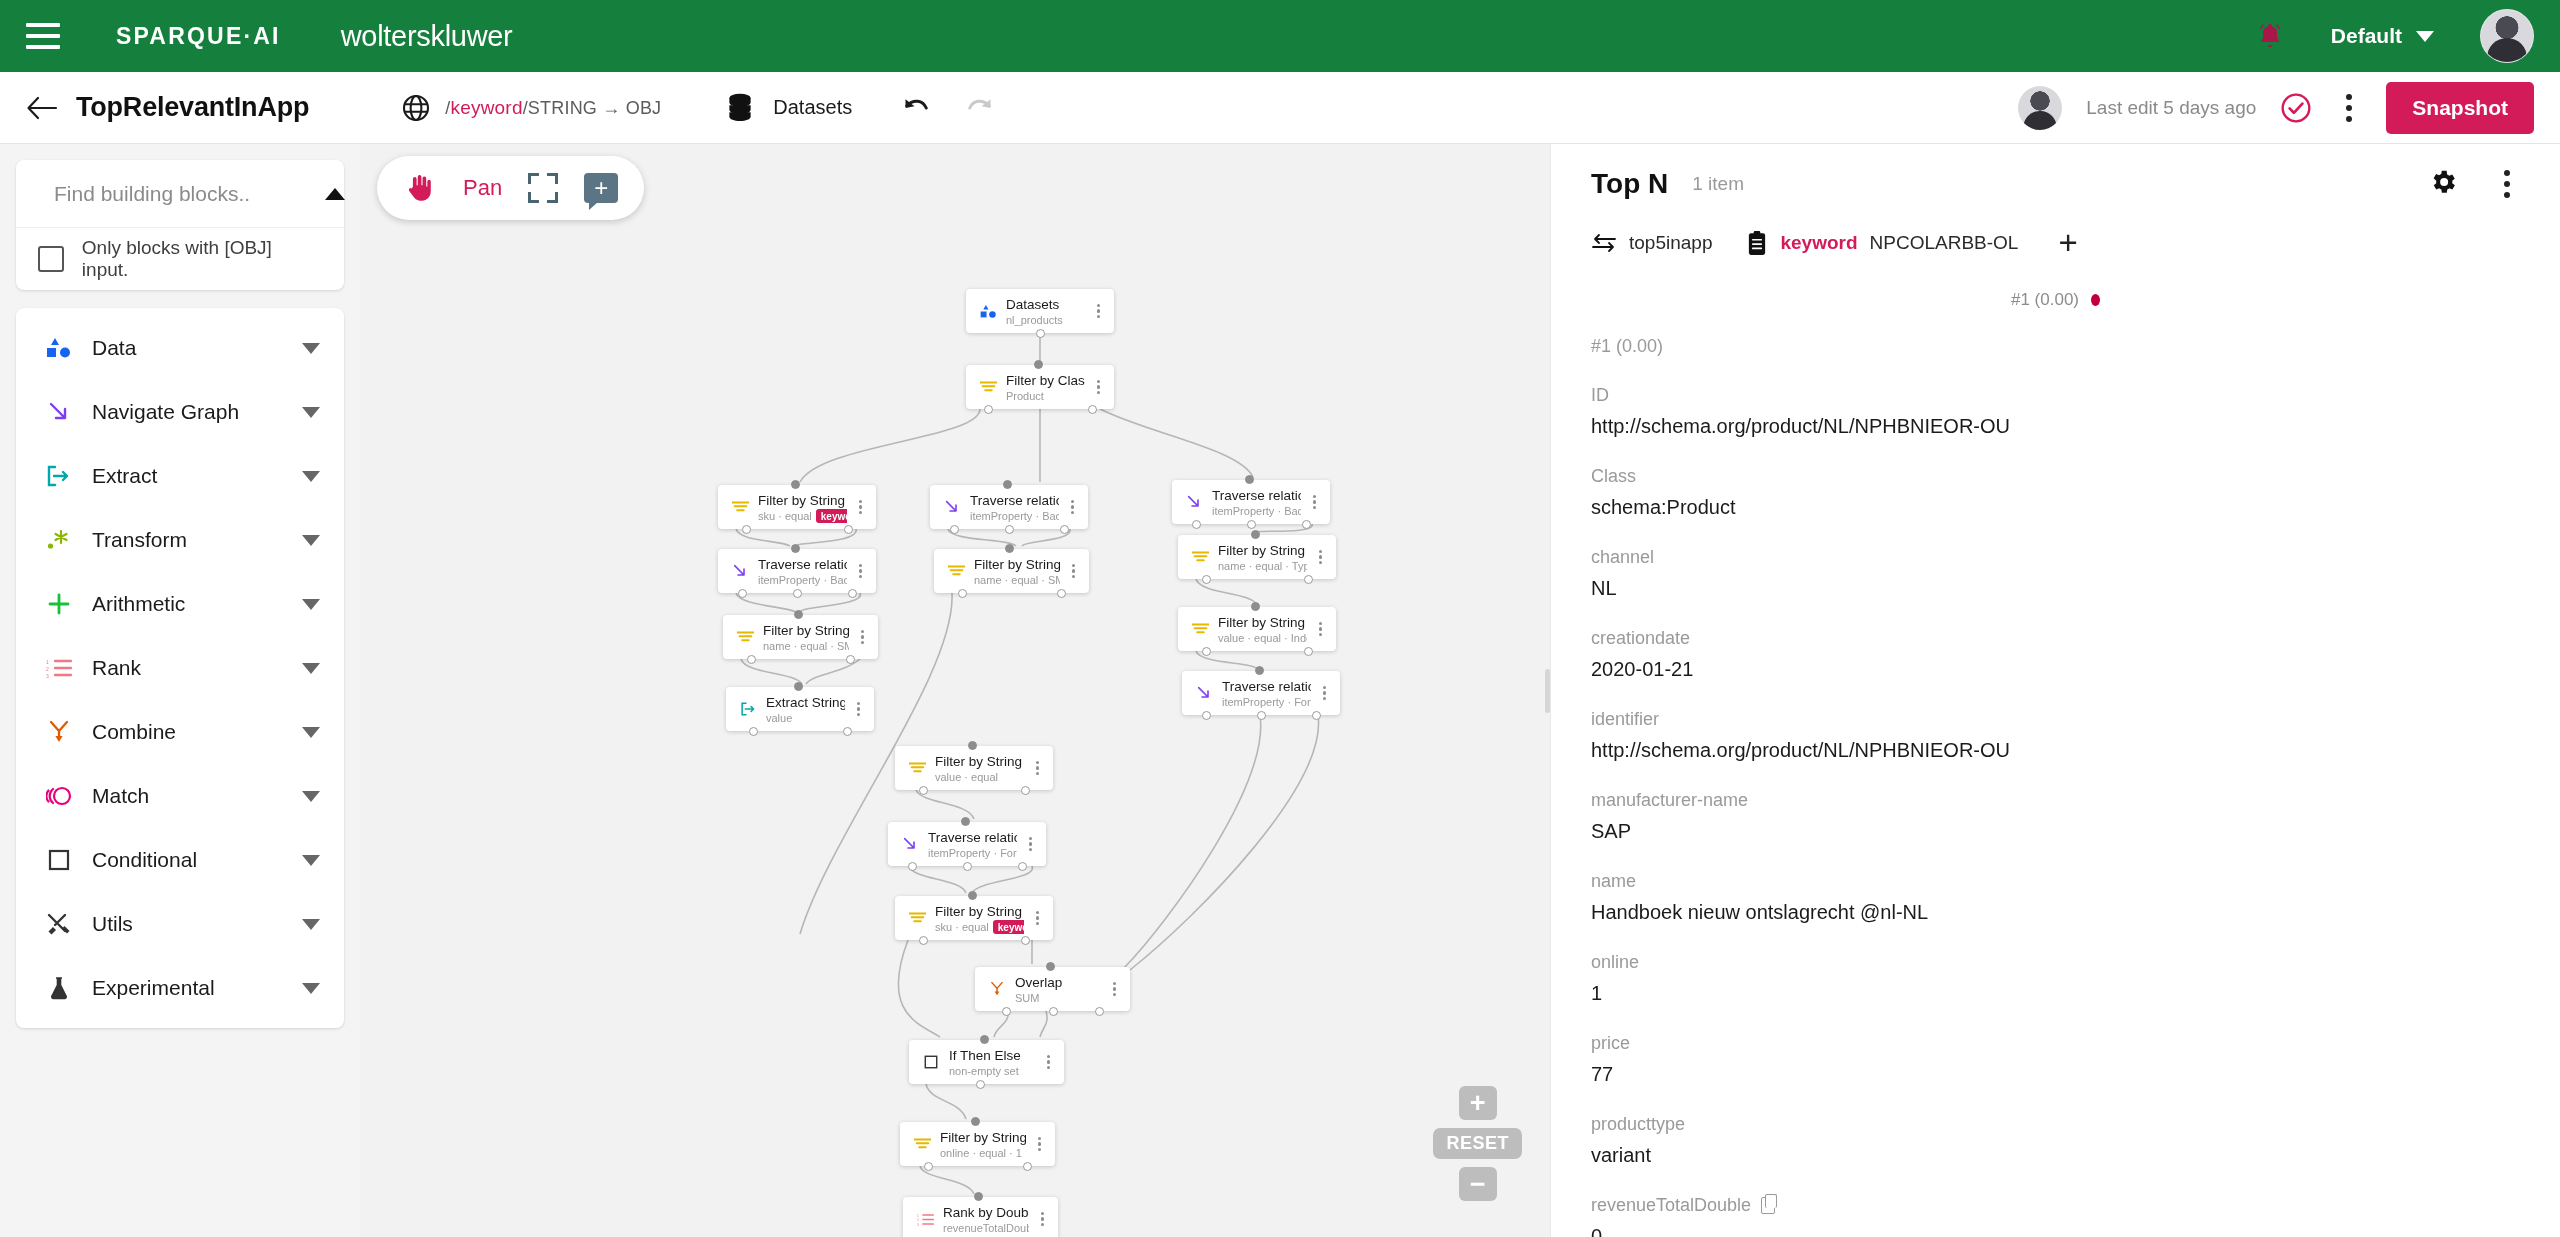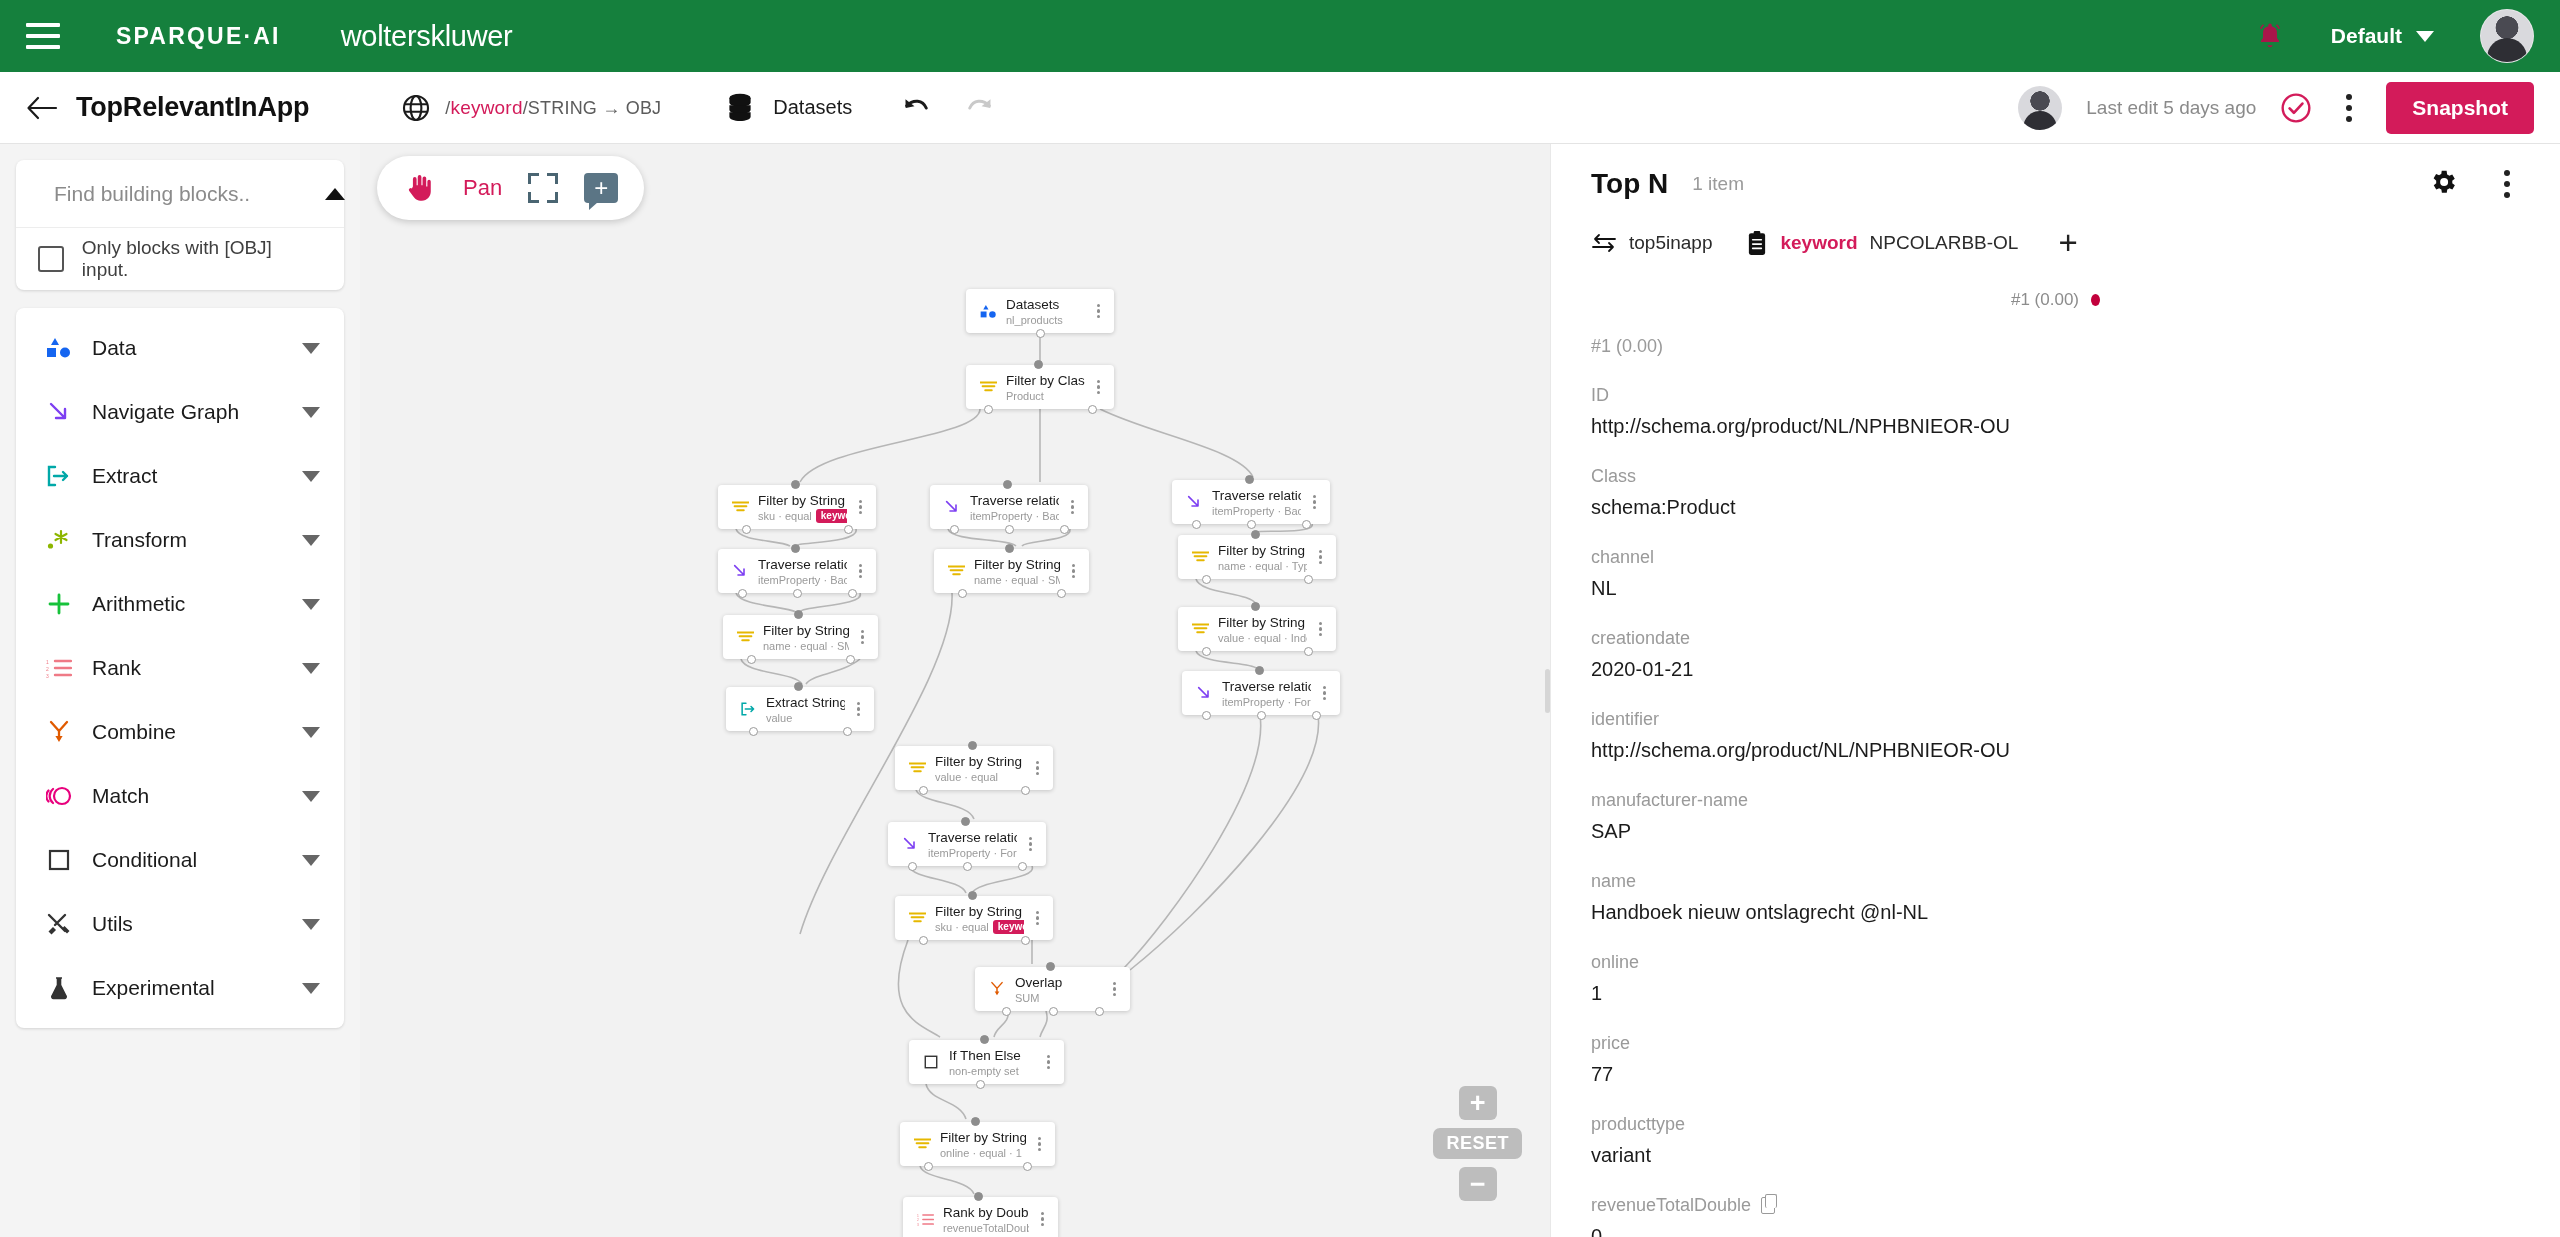--- a/index.html
+++ b/index.html
@@ -108,21 +108,21 @@
   .addnote::after{content:"";position:absolute;left:5px;bottom:-7px;border-left:9px solid #5b7585;border-bottom:8px solid transparent;}
 
   
   .node{
     position:absolute;background:#fff;border-radius:4px;box-shadow:0 1px 4px rgba(0,0,0,.19);
     height:44px;display:flex;align-items:center;padding:0 10px 0 12px;z-index:3;
   }
   .node .nic{width:20px;height:20px;margin-right:8px;display:flex;align-items:center;justify-content:center;flex:0 0 20px;}
   .node .ntxt{flex:1;min-width:0;overflow:hidden;}
   .node .ntitle{font-size:13.5px;color:#1b1b1b;font-weight:500;line-height:1.15;white-space:nowrap;}
-  .node .nsub{font-size:11px;color:#9a9a9a;line-height:1.3;white-space:nowrap;display:flex;align-items:flex-start;gap:4px;}
+  .node .nsub{font-size:11px;color:#9a9a9a;line-height:1.3;white-space:nowrap;display:flex;align-items:flex-end;gap:4px;}
   .node .kebab-sm{display:flex;flex-direction:column;gap:2.5px;margin-left:8px;cursor:pointer;padding:3px 4px;}
   .node .kebab-sm i{width:3.2px;height:3.2px;border-radius:50%;background:#8d8d8d;display:block;}
   .chip{background:#d31b5a;color:#fff;font-size:10px;font-weight:700;border-radius:3px;padding:1.5px 5px;line-height:1.1;}
   .port{position:absolute;width:9px;height:9px;border-radius:50%;background:#fff;border:1.6px solid #9a9a9a;z-index:4;}
   .port.filled{background:#8d8d8d;border-color:#8d8d8d;}
   svg.wires{position:absolute;left:0;top:0;width:1190px;height:1093px;z-index:2;}
   svg.wires path{fill:none;stroke:#b6b6b6;stroke-width:1.6;}
   .unset-btn{
     position:absolute;left:260px;top:1000px;background:#d31b5a;color:#fff;border:none;border-radius:32px;
     height:62px;padding:0 34px;display:flex;align-items:center;gap:16px;font-size:22px;font-weight:700;

